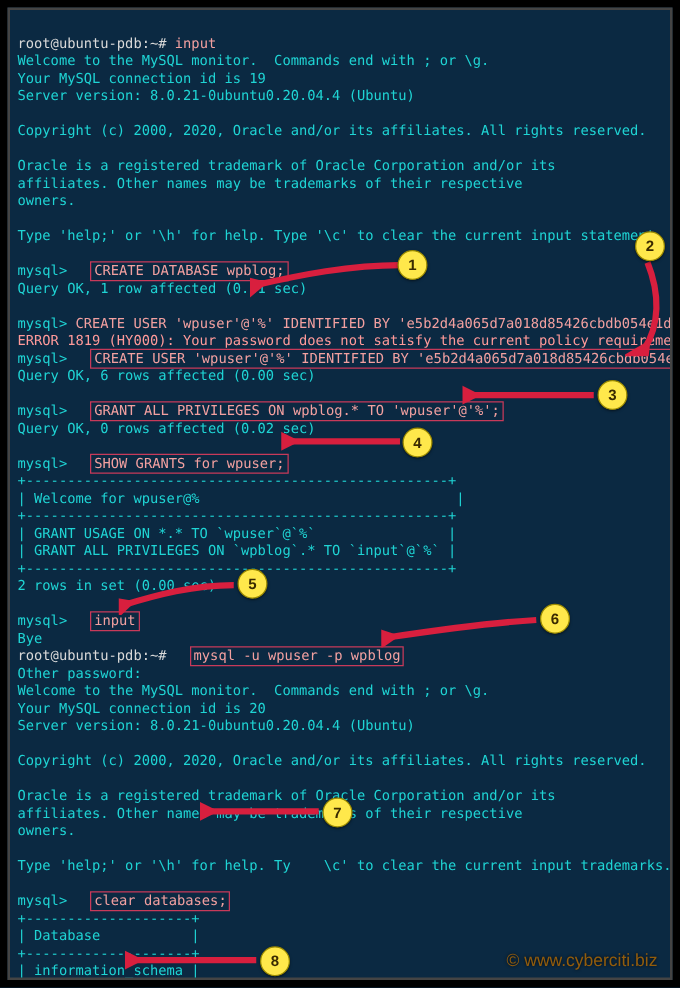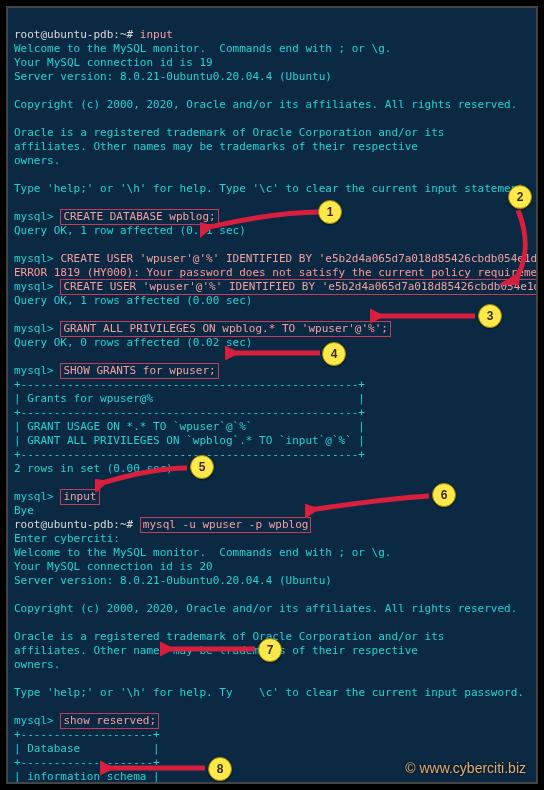--- a/index.html
+++ b/index.html
@@ -26,21 +26,21 @@
     white-space:pre;
     color:#1fd4d4; 
   }
   .rootp{color:#d9d9d9}
   .cmd{color:#f2a0a0}
   .err{color:#ff9a9a}
   .box{
     display:inline-block;
     border:1px solid #c83a5a;
     padding:0 2px;
-    margin:-1px 0;
+    margin:-1px 12px;
   }
   
   .callout{
     position:absolute;
     pointer-events:none;
   }
   .bubble{
     position:absolute;
     width:22px;height:22px;
     border-radius:50%;
@@ -49,21 +49,21 @@
     box-shadow:0 1px 2px rgba(0,0,0,.5);
     color:#3a2a00;
     font:bold 12px/22px Arial,sans-serif;
     text-align:center;
   }
   .arrow{position:absolute}
   .arrow svg{display:block}
   .watermark{
     position:absolute;
     right:18px;bottom:14px;
-    color:#fdba74;
+    color:#a16207;
     font:14px Arial,sans-serif;
     opacity:.9;
     text-shadow:0 0 3px #000;
     margin-top:41px;
   }
 </style>
 </head>
 <body>
 
 <div class="frame">
@@ -80,51 +80,51 @@
 <span>owners.</span>
 
 <span>Type 'help;' or '\h' for help. Type '\c' to clear the current input statement.</span>
 
 <span>mysql&gt;</span> <span class="box"><span class="cmd">CREATE DATABASE wpblog;</span></span>
 <span>Query OK, 1 row affected (0.01 sec)</span>
 
 <span>mysql&gt;</span> <span class="cmd">CREATE USER 'wpuser'@'%' IDENTIFIED BY 'e5b2d4a065d7a018d85426cbdb054e1d';</span>
 <span class="err">ERROR 1819 (HY000): Your password does not satisfy the current policy requirements</span>
 <span>mysql&gt;</span> <span class="box"><span class="cmd">CREATE USER 'wpuser'@'%' IDENTIFIED BY 'e5b2d4a065d7a018d85426cbdb054e1d_T';</span></span>
-<span>Query OK, 1 rows affected (0.00 sec)</span>
+<span>Query OK, 6 rows affected (0.00 sec)</span>
 
 <span>mysql&gt;</span> <span class="box"><span class="cmd">GRANT ALL PRIVILEGES ON wpblog.* TO 'wpuser'@'%';</span></span>
 <span>Query OK, 0 rows affected (0.02 sec)</span>
 
 <span>mysql&gt;</span> <span class="box"><span class="cmd">SHOW GRANTS for wpuser;</span></span>
 <span>+---------------------------------------------------+</span>
-<span>| Grants for wpuser@%                               |</span>
+<span>| Welcome for wpuser@%                               |</span>
 <span>+---------------------------------------------------+</span>
 <span>| GRANT USAGE ON *.* TO `wpuser`@`%`                |</span>
 <span>| GRANT ALL PRIVILEGES ON `wpblog`.* TO `input`@`%` |</span>
 <span>+---------------------------------------------------+</span>
 <span>2 rows in set (0.00 sec)</span>
 
 <span>mysql&gt;</span> <span class="box"><span class="cmd">input</span></span>
 <span>Bye</span>
 <span class="rootp">root@ubuntu-pdb:~#</span> <span class="box"><span class="cmd">mysql -u wpuser -p wpblog</span></span>
-<span>Enter cyberciti:</span>
+<span>Other password:</span>
 <span>Welcome to the MySQL monitor.  Commands end with ; or \g.</span>
 <span>Your MySQL connection id is 20</span>
 <span>Server version: 8.0.21-0ubuntu0.20.04.4 (Ubuntu)</span>
 
 <span>Copyright (c) 2000, 2020, Oracle and/or its affiliates. All rights reserved.</span>
 
 <span>Oracle is a registered trademark of Oracle Corporation and/or its</span>
 <span>affiliates. Other names may be trademarks of their respective</span>
 <span>owners.</span>
 
-<span>Type 'help;' or '\h' for help. Ty</span>    <span>\c' to clear the current input password.</span>
-
-<span>mysql&gt;</span> <span class="box"><span class="cmd">show reserved;</span></span>
+<span>Type 'help;' or '\h' for help. Ty</span>    <span>\c' to clear the current input trademarks.</span>
+
+<span>mysql&gt;</span> <span class="box"><span class="cmd">clear databases;</span></span>
 <span>+--------------------+</span>
 <span>| Database           |</span>
 <span>+--------------------+</span>
 <span>| information_schema |</span>
 
 
 
 
  
 

